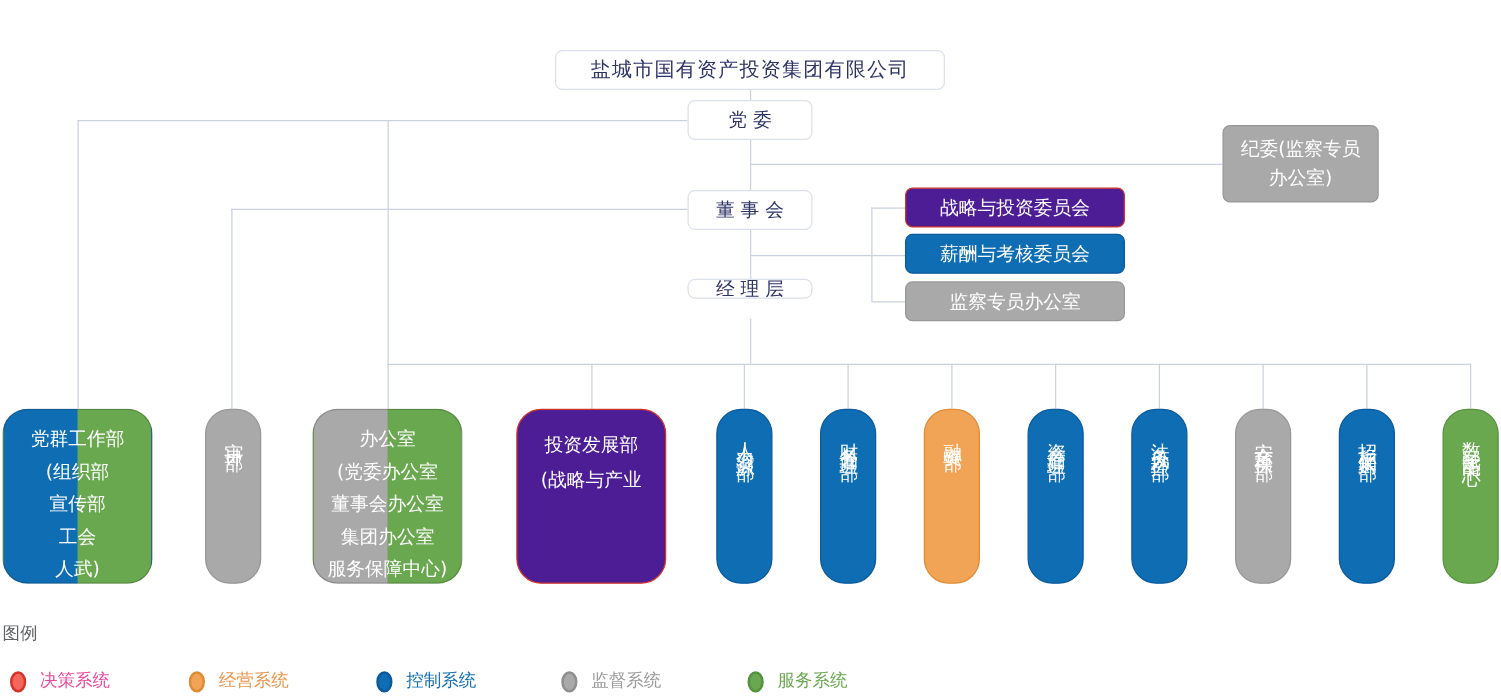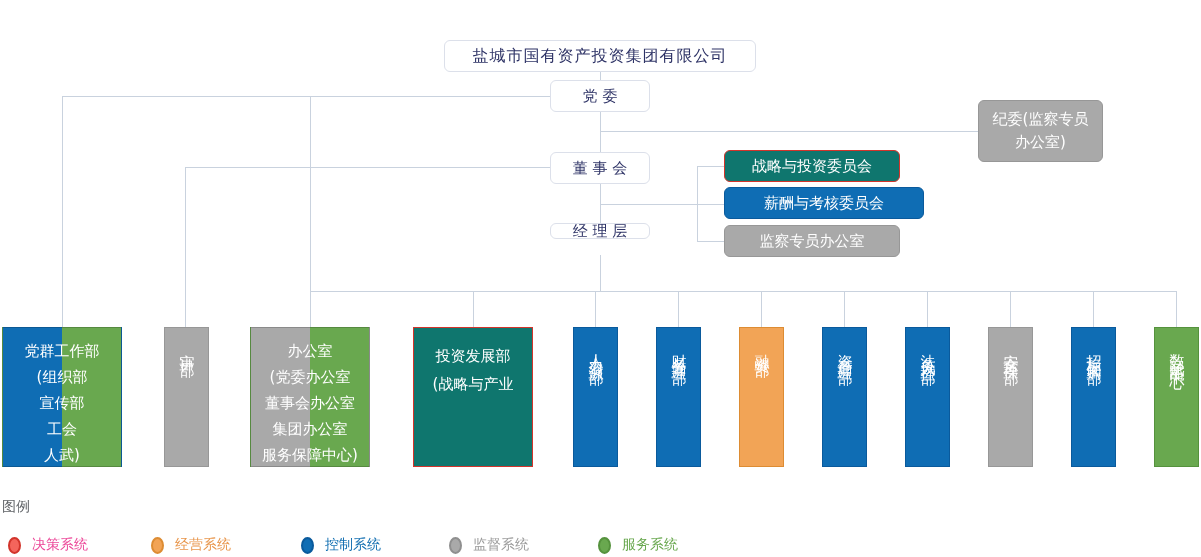--- a/index.html
+++ b/index.html
@@ -7,28 +7,28 @@
   .canvas{position:relative;width:1201px;height:557px;background:#fff;overflow:hidden;}
   .line{position:absolute;background:#C9D2DE;}
   .line.h{height:1px;}
   .line.v{width:1px;}
   .wbox{position:absolute;background:#fff;border:1px solid #DCE0EA;border-radius:6px;
         display:flex;align-items:center;justify-content:center;
         color:#2E3366;font-size:15px;box-sizing:border-box;}
   .title-box{font-size:16px;letter-spacing:1px;}
   .cbox{position:absolute;border-radius:6px;color:#fff;font-size:15px;
         display:flex;align-items:center;justify-content:center;box-sizing:border-box;text-align:center;}
-  .fill-red{background:#0f766e;border:1px solid #D2342B;}
+  .fill-red{background:#4c1d95;border:1px solid #D2342B;}
   .fill-blue{background:#0F6DB4;border:1px solid #0A5A9C;}
   .fill-orange{background:#F2A456;border:1px solid #DD8C33;}
   .fill-gray{background:#A9A9A9;border:1px solid #979797;}
   .fill-green{background:#69A84F;border:1px solid #55923D;}
   .split-blue-green{background:linear-gradient(90deg,#0F6DB4 50%,#69A84F 50%);border:1px solid rgba(0,0,0,0.18);}
   .split-gray-green{background:linear-gradient(90deg,#A9A9A9 50%,#69A84F 50%);border:1px solid rgba(0,0,0,0.18);}
-  .dept{position:absolute;top:327px;height:140px;border-radius:0;color:#fff;
+  .dept{position:absolute;top:327px;height:140px;border-radius:20px;color:#fff;
         font-size:15px;box-sizing:border-box;}
   .dept.wide{width:120px;padding-top:10px;}
   .dept.wide .dline{text-align:center;line-height:26px;white-space:nowrap;}
   .dept.narrow{width:45px;display:flex;justify-content:center;padding-top:14px;}
   .vtext{writing-mode:vertical-lr;text-orientation:upright;letter-spacing:4px;line-height:1;}
   .jiwei{flex-direction:column;line-height:23px;padding:4px 8px;}
   .legend-title{position:absolute;left:2px;top:498px;font-size:14px;color:#5F6266;}
   .legend-item{position:absolute;top:534px;height:22px;display:flex;align-items:center;font-size:14px;}
   .legend-dot{width:13px;height:17px;border-radius:50%;margin-right:11px;box-sizing:border-box;}
   .dot-red{background:#F4655C;border:2px solid #D2342B;}
@@ -85,21 +85,21 @@
     <span>经 理 层</span>
   </div>
 
   <div class="cbox fill-gray jiwei" style="left:978px;top:100px;width:125px;height:62px;">
     <span>纪委(监察专员办公室)</span>
   </div>
 
   <div class="cbox fill-red" style="left:724px;top:150px;width:176px;height:32px;">
     <span>战略与投资委员会</span>
   </div>
-  <div class="cbox fill-blue" style="left:724px;top:187px;width:200px;height:32px;">
+  <div class="cbox fill-blue" style="left:724px;top:187px;width:176px;height:32px;">
     <span>薪酬与考核委员会</span>
   </div>
   <div class="cbox fill-gray" style="left:724px;top:225px;width:176px;height:32px;">
     <span>监察专员办公室</span>
   </div>
 
   <div class="dept wide split-blue-green" style="left:2px;">
     <div class="dline">党群工作部</div>
     <div class="dline">(组织部</div>
     <div class="dline">宣传部</div>

